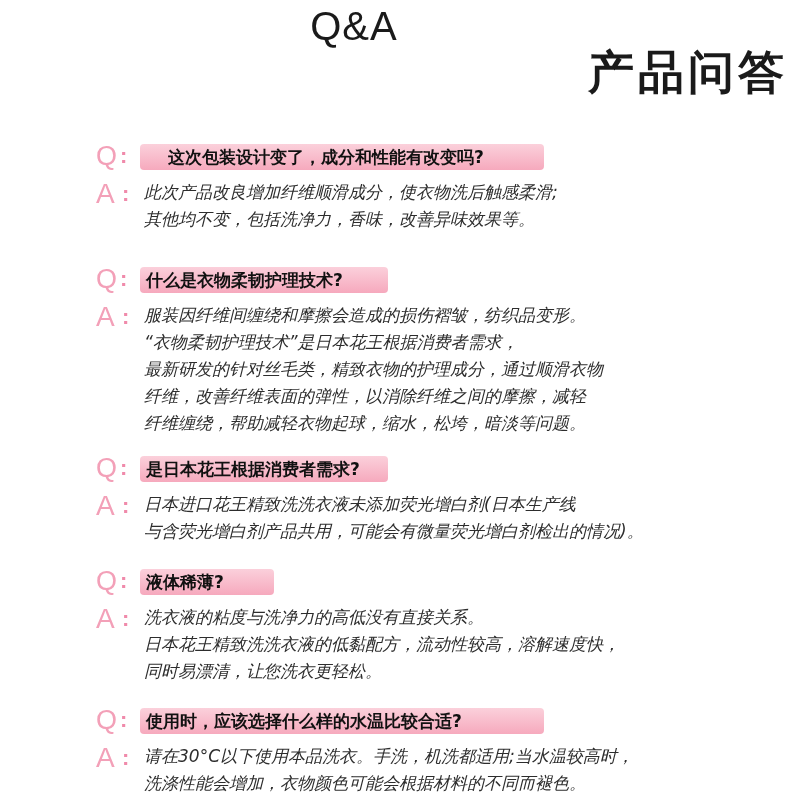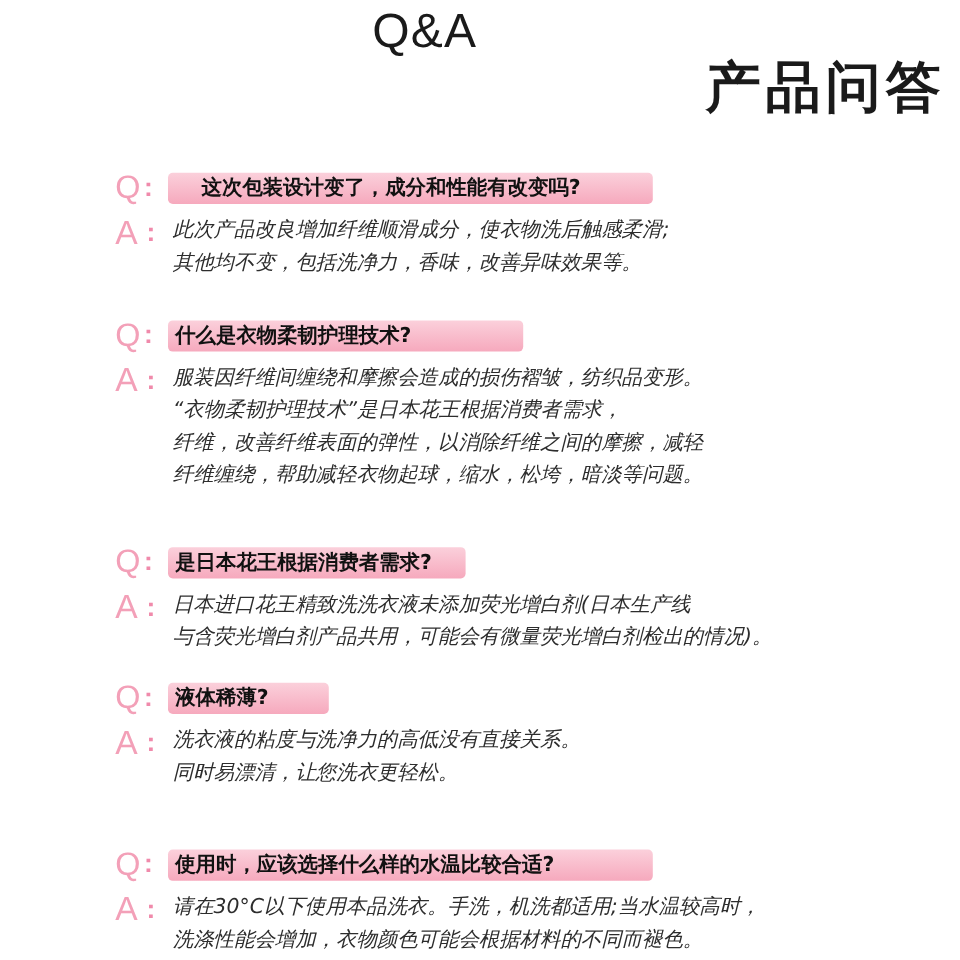--- a/index.html
+++ b/index.html
@@ -124,28 +124,29 @@
       <span class="a-line">此次产品改良增加纤维顺滑成分，使衣物洗后触感柔滑;</span>
       <span class="a-line">其他均不变，包括洗净力，香味，改善异味效果等。</span>
     </div>
   </div>
 </div>
 
 <div class="qa" style="top:264px;">
   <div class="q-row">
     <span class="q-mark">Q</span>
     <span class="q-colon">:</span>
-    <span class="q-bar" style="width:296px;">什么是衣物柔韧护理技术?</span>
+    <span class="q-bar" style="width:248px;">什么是衣物柔韧护理技术?</span>
   </div>
   <div class="a-block">
     <span class="a-mark">A</span>
     <span class="a-colon">:</span>
     <div class="a-lines">
       <span class="a-line">服装因纤维间缠绕和摩擦会造成的损伤褶皱，纺织品变形。</span>
       <span class="a-line">“衣物柔韧护理技术”是日本花王根据消费者需求，</span>
+      <span class="a-line">最新研发的针对丝毛类，精致衣物的护理成分，通过顺滑衣物</span>
       <span class="a-line">纤维，改善纤维表面的弹性，以消除纤维之间的摩擦，减轻</span>
       <span class="a-line">纤维缠绕，帮助减轻衣物起球，缩水，松垮，暗淡等问题。</span>
     </div>
   </div>
 </div>
 
 <div class="qa" style="top:453px;">
   <div class="q-row">
     <span class="q-mark">Q</span>
     <span class="q-colon">:</span>
@@ -165,20 +166,21 @@
   <div class="q-row">
     <span class="q-mark">Q</span>
     <span class="q-colon">:</span>
     <span class="q-bar" style="width:134px;">液体稀薄?</span>
   </div>
   <div class="a-block">
     <span class="a-mark">A</span>
     <span class="a-colon">:</span>
     <div class="a-lines">
       <span class="a-line">洗衣液的粘度与洗净力的高低没有直接关系。</span>
+      <span class="a-line">日本花王精致洗洗衣液的低黏配方，流动性较高，溶解速度快，</span>
       <span class="a-line">同时易漂清，让您洗衣更轻松。</span>
     </div>
   </div>
 </div>
 
 <div class="qa" style="top:705px;">
   <div class="q-row">
     <span class="q-mark">Q</span>
     <span class="q-colon">:</span>
     <span class="q-bar" style="width:404px;">使用时，应该选择什么样的水温比较合适?</span>

